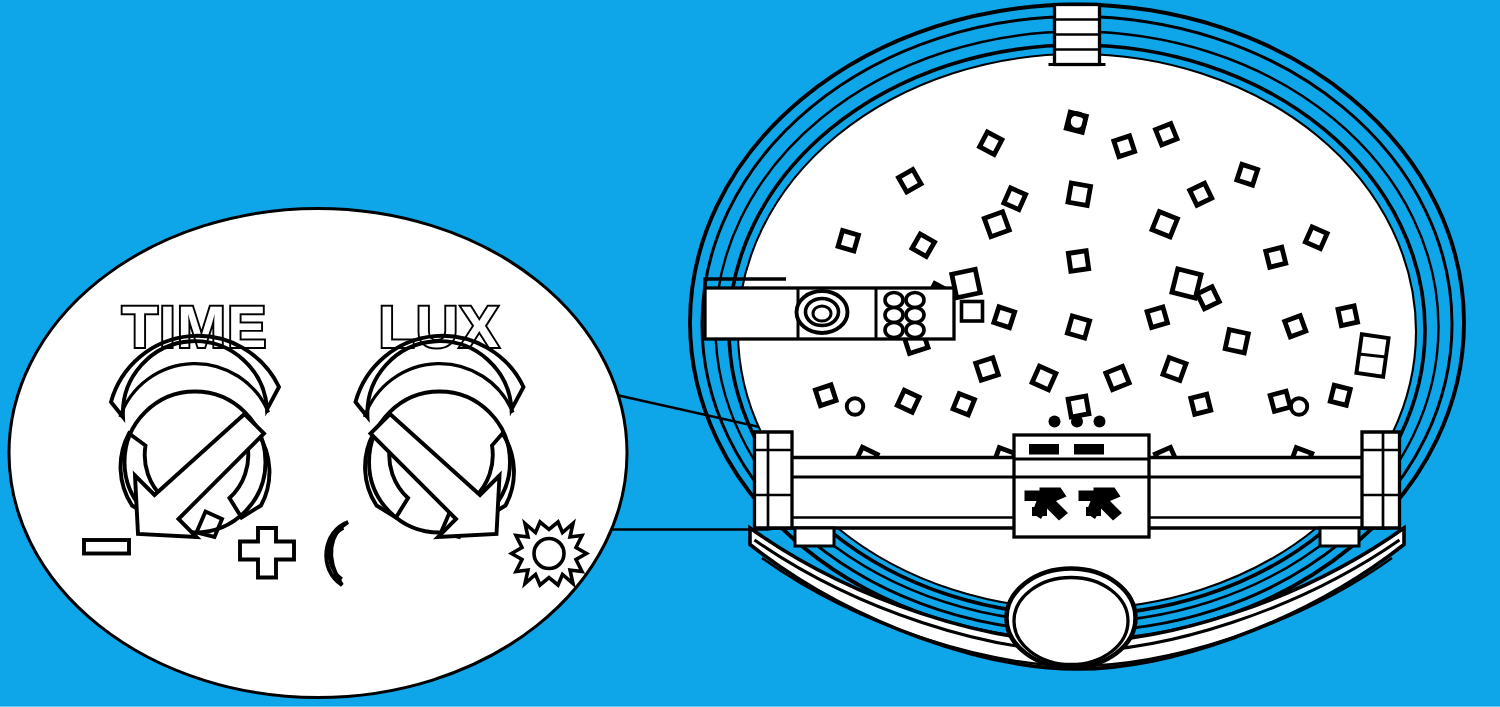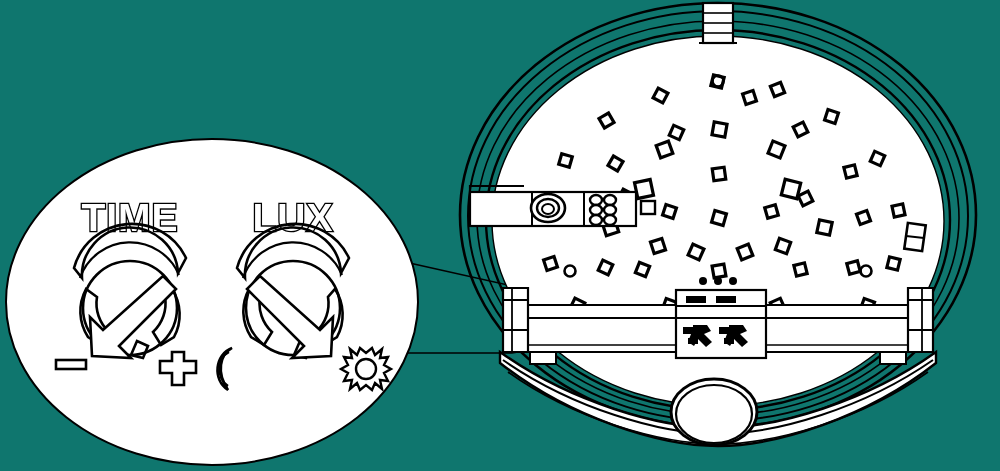--- a/index.html
+++ b/index.html
@@ -2,21 +2,21 @@
 <html><head>
 <meta charset="utf-8">
 <title>LED Sensor Lamp Technical Drawing</title>
 <style>
   html,body{margin:0;padding:0;background:#ffffff;}
   body{
     width:1000px;height:471px;overflow:hidden;
     font-family:"Liberation Sans", sans-serif;
     position:relative;
   }
-  #stage{position:relative;width:1000px;height:471px;background:#0f766e;}
+  #stage{position:relative;width:1000px;height:471px;background:#0ea5e9;}
   svg#drawing{display:block;width:1000px;height:471px;}
   .ln{fill:none;stroke:#000;}
   .solid{fill:#000;stroke:none;}
   .white{fill:#fff;}
   text{font-family:"Liberation Sans", sans-serif;}
 </style>
 </head>
 <body>
 
 <div id="stage">

